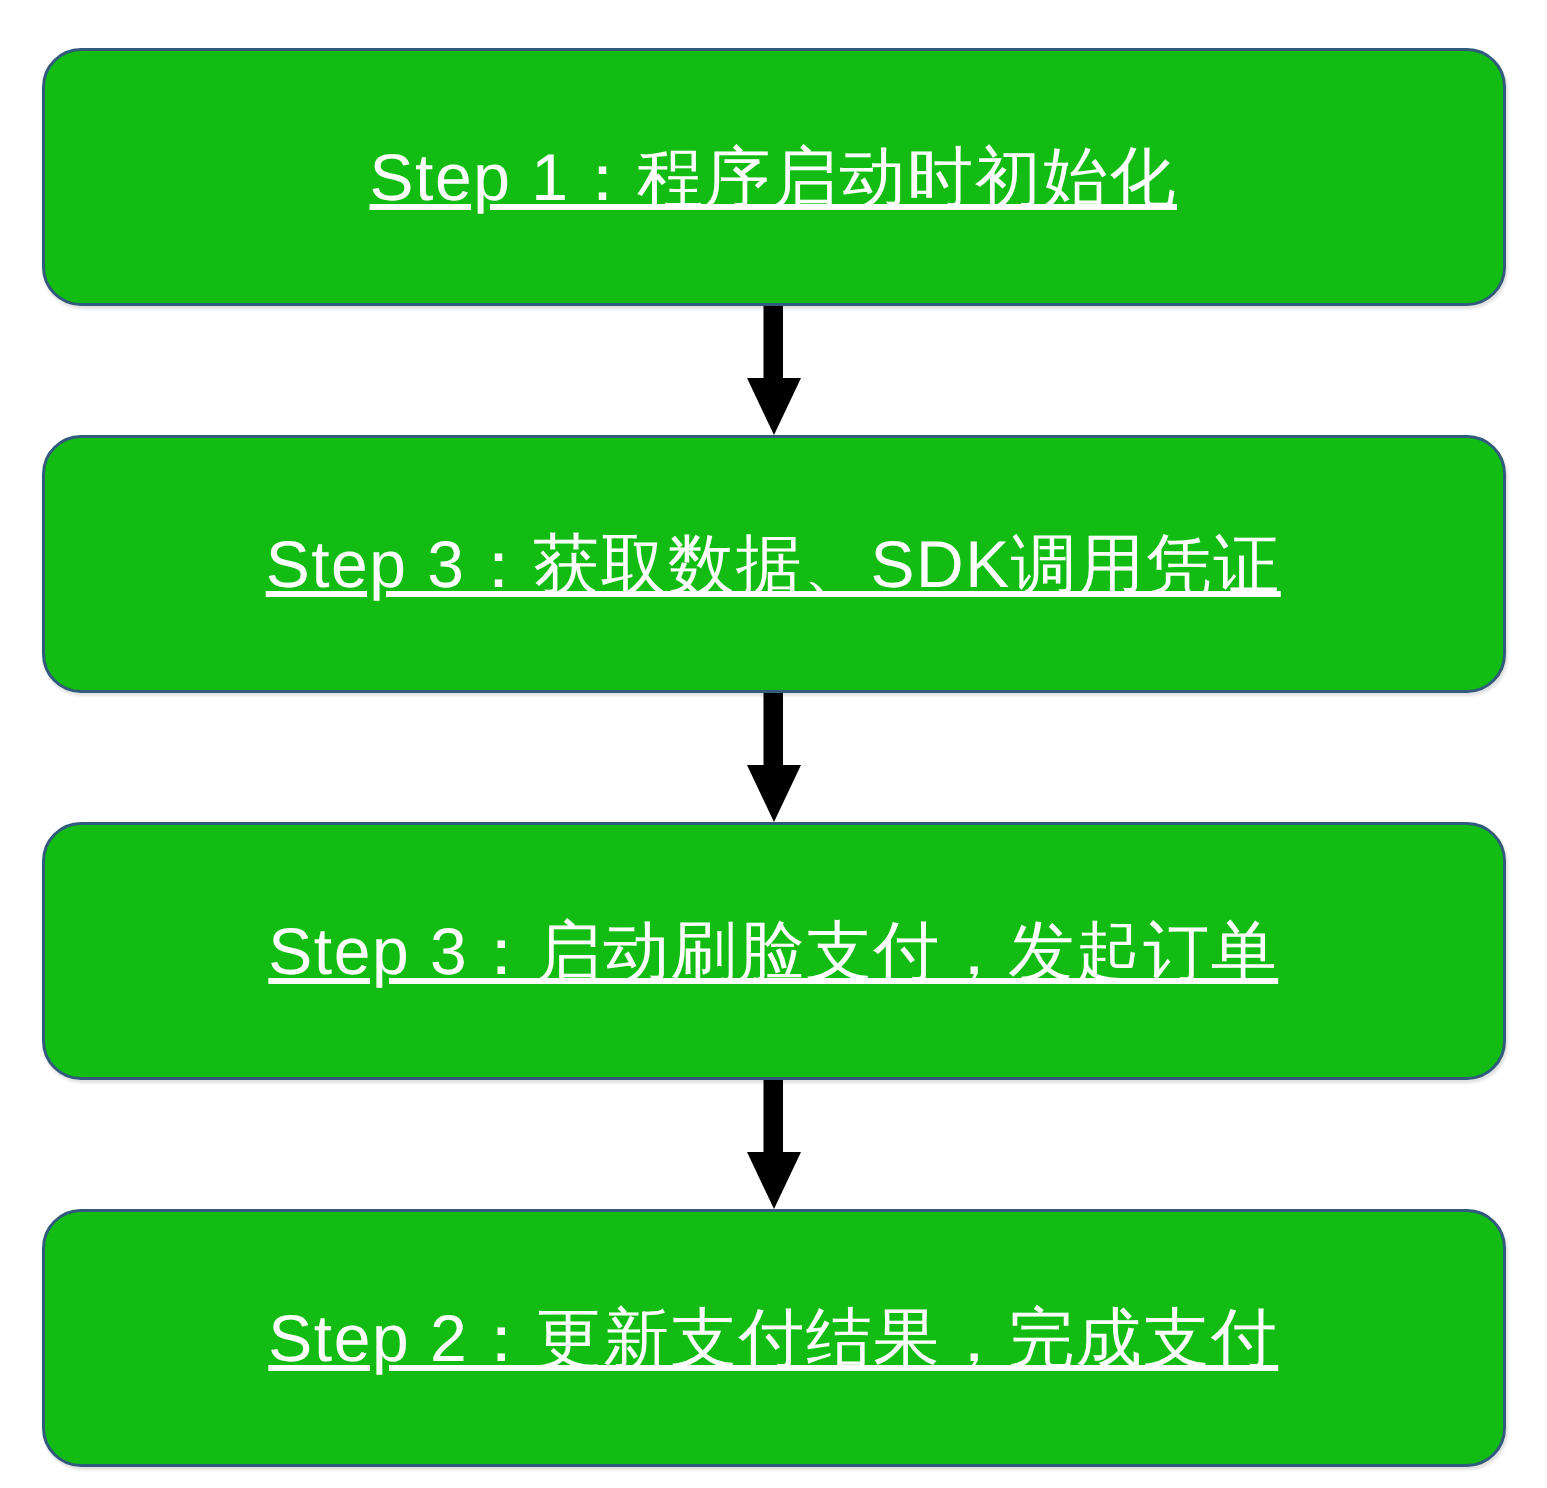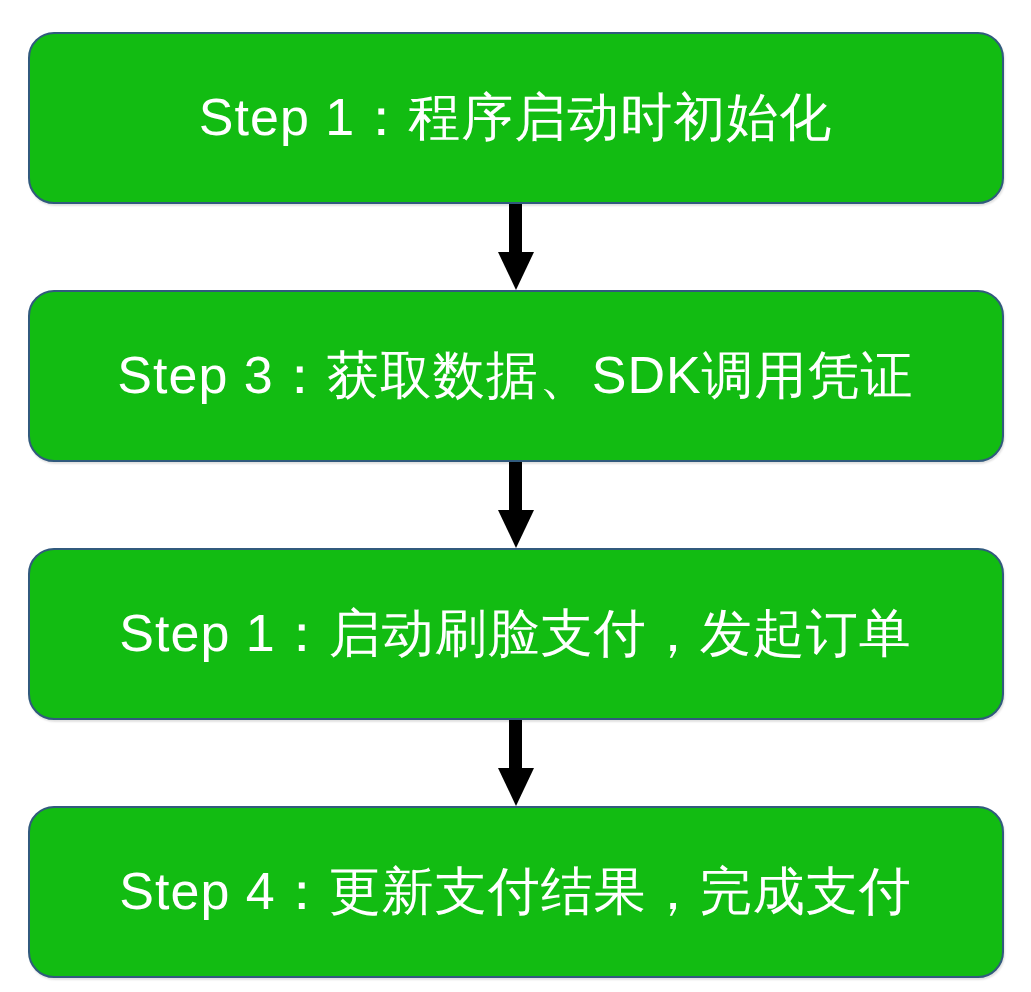--- a/index.html
+++ b/index.html
@@ -32,24 +32,25 @@
     border: 2px solid var(--node-border);
     border-radius: 26px;
     display: flex;
     align-items: center;
     justify-content: center;
     flex: none;
     box-shadow: 1px 2px 2px rgba(0,0,0,0.12);
   }
   .flow-node .node-label {
     color: var(--node-text);
-    font-size: 52px;
+    font-size: 44px;
     letter-spacing: 1px;
     white-space: nowrap;
     text-align: center;
+    text-decoration: underline;
   }
   .flow-connector {
     height: 86px;
     flex: none;
     display: flex;
     flex-direction: column;
     align-items: center;
     justify-content: flex-start;
   }
   .arrow-stem {
@@ -82,25 +83,25 @@
   <div class="flow-node">
     <span class="node-label">Step 3：获取数据、SDK调用凭证</span>
   </div>
 
   <div class="flow-connector">
     <div class="arrow-stem"></div>
     <div class="arrow-head"></div>
   </div>
 
   <div class="flow-node">
-    <span class="node-label">Step 1：启动刷脸支付，发起订单</span>
+    <span class="node-label">Step 3：启动刷脸支付，发起订单</span>
   </div>
 
   <div class="flow-connector">
     <div class="arrow-stem"></div>
     <div class="arrow-head"></div>
   </div>
 
   <div class="flow-node">
-    <span class="node-label">Step 4：更新支付结果，完成支付</span>
+    <span class="node-label">Step 2：更新支付结果，完成支付</span>
   </div>
 
 </div>
 
 </body></html>

